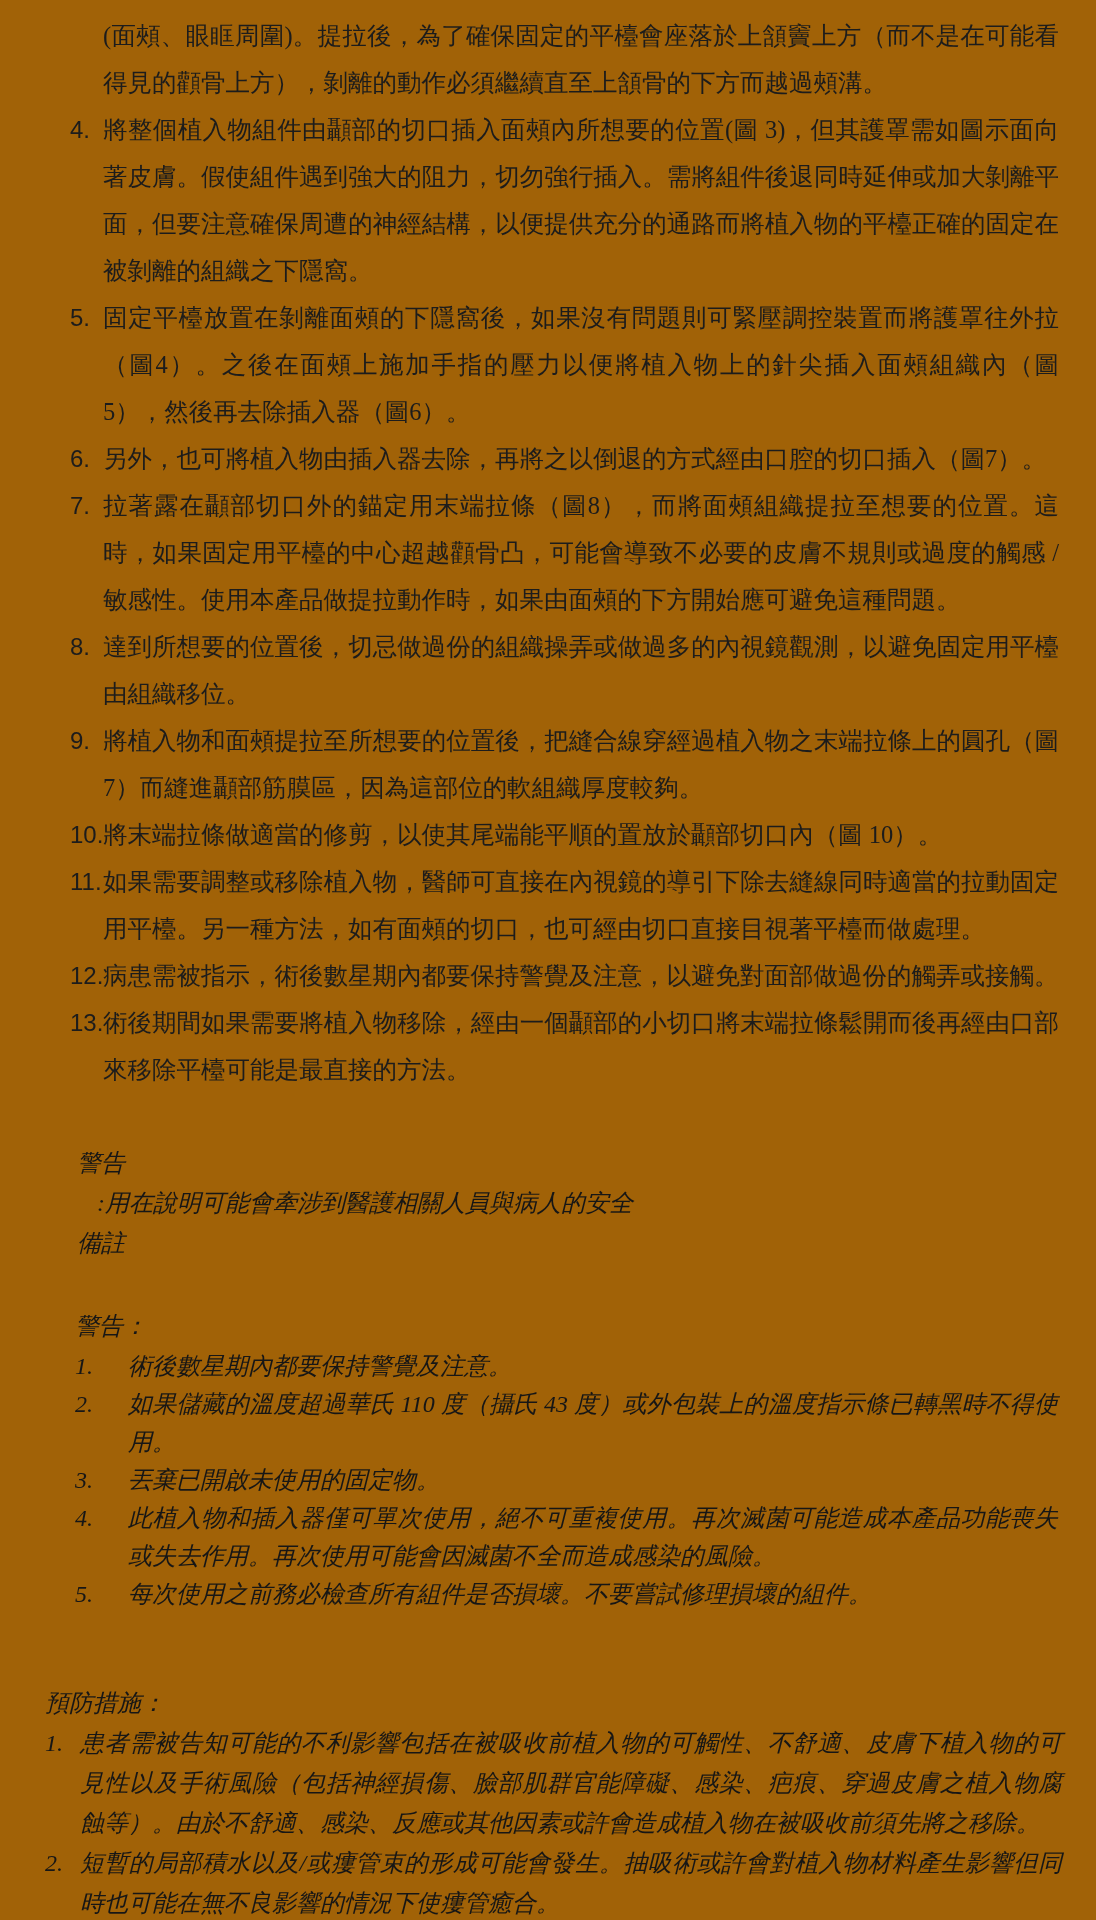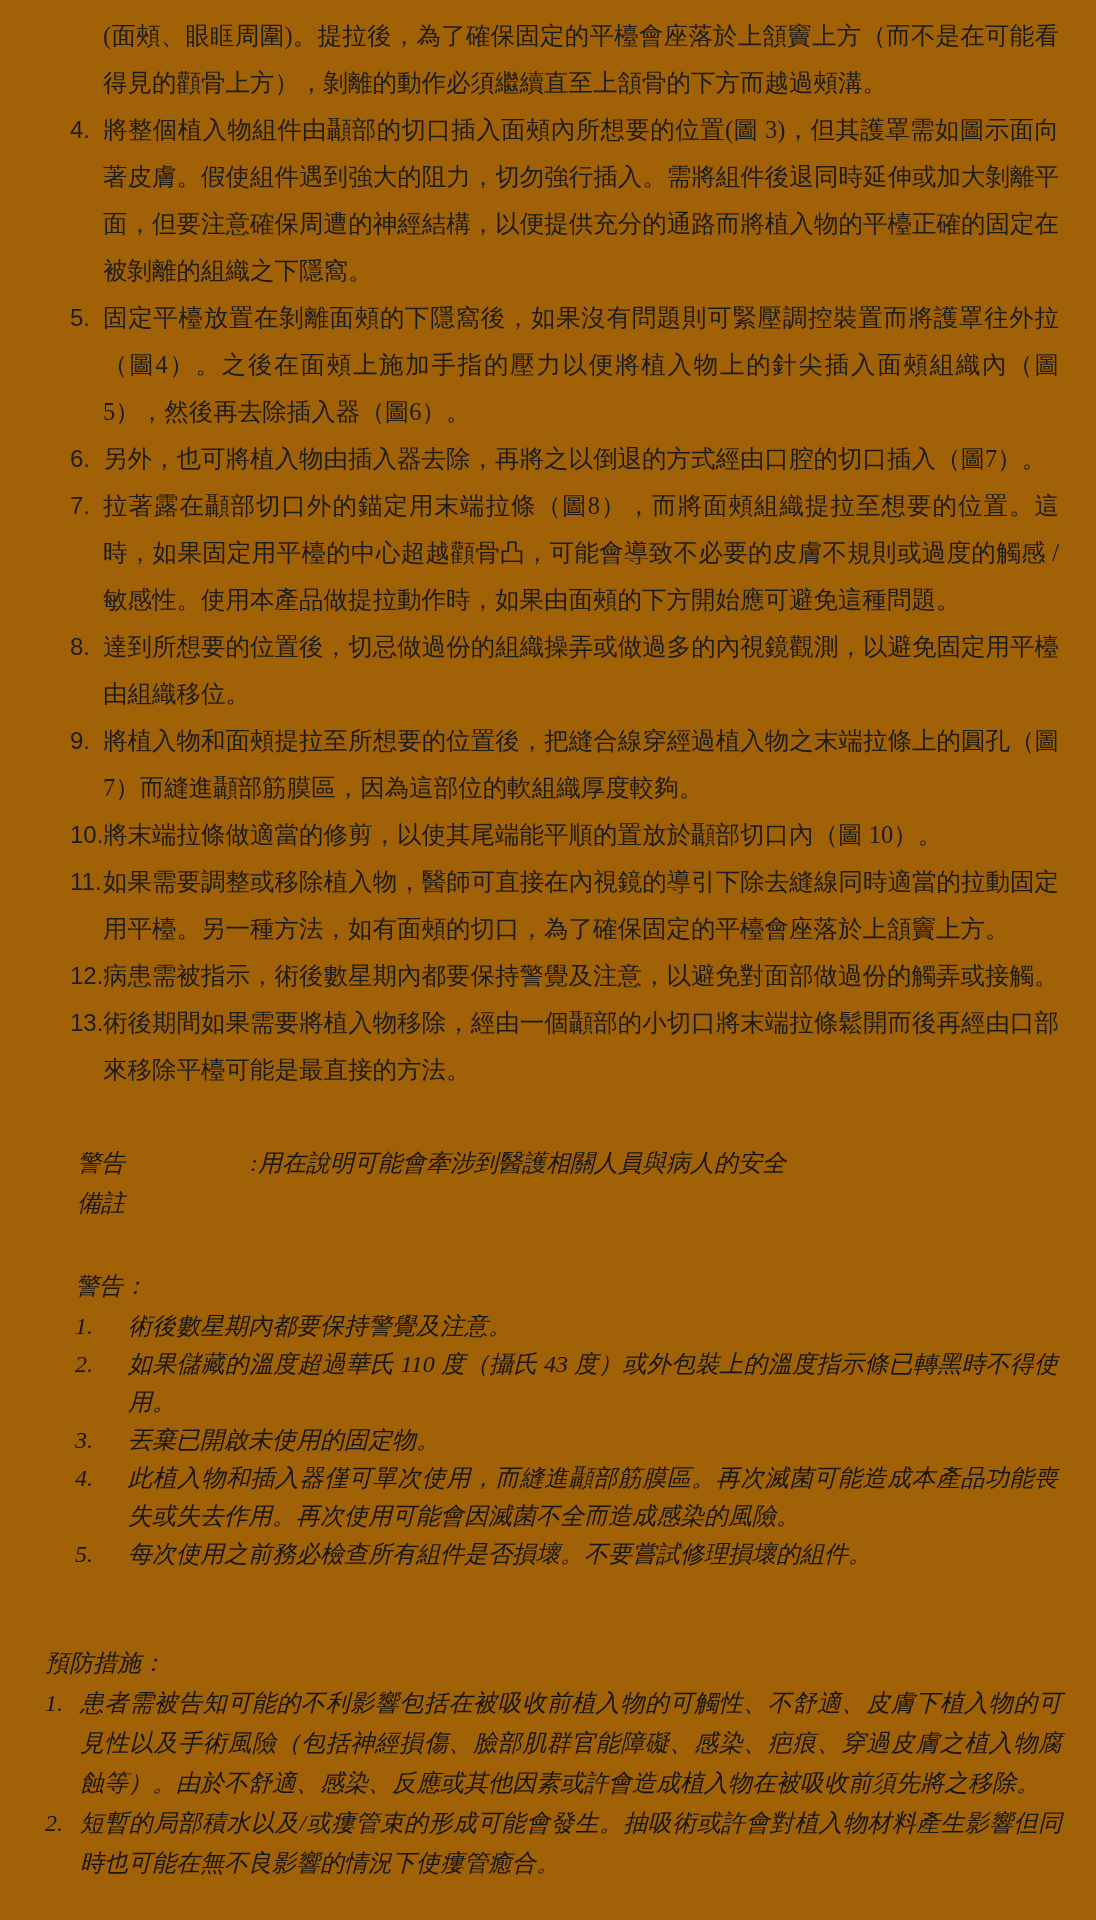--- a/index.html
+++ b/index.html
@@ -14,21 +14,21 @@
   .step{display:flex;align-items:flex-start;}
   .step-num{
     width:33px;flex-shrink:0;
     font-family:"Liberation Sans","DejaVu Sans",sans-serif;
     font-size:24px;
   }
   .step-text{width:956px;text-align:justify;}
   
   .kai{font-style:italic;font-weight:500;font-size:24px;color:#161616;}
   .defs{margin:50px 0 0 77px;line-height:40px;}
-  .def-row{display:flex;}
+  .def-row{display:flex;flex-direction:column;}
   .def-term{width:153px;flex-shrink:0;}
   .def-text{width:820px;margin-left:20px;}
   .warnings{margin:44px 0 0 75px;line-height:38px;}
   .warnings .sec-heading{margin-bottom:2px;}
   .w-item{display:flex;}
   .w-num{width:53px;flex-shrink:0;font-style:italic;}
   .w-text{width:930px;text-align:justify;}
   .precautions{margin:70px 0 0 45px;line-height:40px;}
   .p-item{display:flex;}
   .p-num{width:35px;flex-shrink:0;font-style:italic;}
@@ -65,21 +65,21 @@
     <div class="step">
       <span class="step-num">9.</span>
       <span class="step-text">將植入物和面頰提拉至所想要的位置後，把縫合線穿經過植入物之末端拉條上的圓孔（圖 7）而縫進顳部筋膜區，因為這部位的軟組織厚度較夠。</span>
     </div>
     <div class="step">
       <span class="step-num">10.</span>
       <span class="step-text">將末端拉條做適當的修剪，以使其尾端能平順的置放於顳部切口內（圖 10）。</span>
     </div>
     <div class="step">
       <span class="step-num">11.</span>
-      <span class="step-text">如果需要調整或移除植入物，醫師可直接在內視鏡的導引下除去縫線同時適當的拉動固定用平檯。另一種方法，如有面頰的切口，為了確保固定的平檯會座落於上頷竇上方。</span>
+      <span class="step-text">如果需要調整或移除植入物，醫師可直接在內視鏡的導引下除去縫線同時適當的拉動固定用平檯。另一種方法，如有面頰的切口，也可經由切口直接目視著平檯而做處理。</span>
     </div>
     <div class="step">
       <span class="step-num">12.</span>
       <span class="step-text">病患需被指示，術後數星期內都要保持警覺及注意，以避免對面部做過份的觸弄或接觸。</span>
     </div>
     <div class="step">
       <span class="step-num">13.</span>
       <span class="step-text">術後期間如果需要將植入物移除，經由一個顳部的小切口將末端拉條鬆開而後再經由口部來移除平檯可能是最直接的方法。</span>
     </div>
   </div>
@@ -103,21 +103,21 @@
     <div class="w-item">
       <span class="w-num">2.</span>
       <span class="w-text">如果儲藏的溫度超過華氏 110 度（攝氏 43 度）或外包裝上的溫度指示條已轉黑時不得使用。</span>
     </div>
     <div class="w-item">
       <span class="w-num">3.</span>
       <span class="w-text">丟棄已開啟未使用的固定物。</span>
     </div>
     <div class="w-item">
       <span class="w-num">4.</span>
-      <span class="w-text">此植入物和插入器僅可單次使用，而縫進顳部筋膜區。再次滅菌可能造成本產品功能喪失或失去作用。再次使用可能會因滅菌不全而造成感染的風險。</span>
+      <span class="w-text">此植入物和插入器僅可單次使用，絕不可重複使用。再次滅菌可能造成本產品功能喪失或失去作用。再次使用可能會因滅菌不全而造成感染的風險。</span>
     </div>
     <div class="w-item">
       <span class="w-num">5.</span>
       <span class="w-text">每次使用之前務必檢查所有組件是否損壞。不要嘗試修理損壞的組件。</span>
     </div>
   </div>
 
   <div class="precautions kai">
     <div class="sec-heading">預防措施：</div>
     <div class="p-item">

